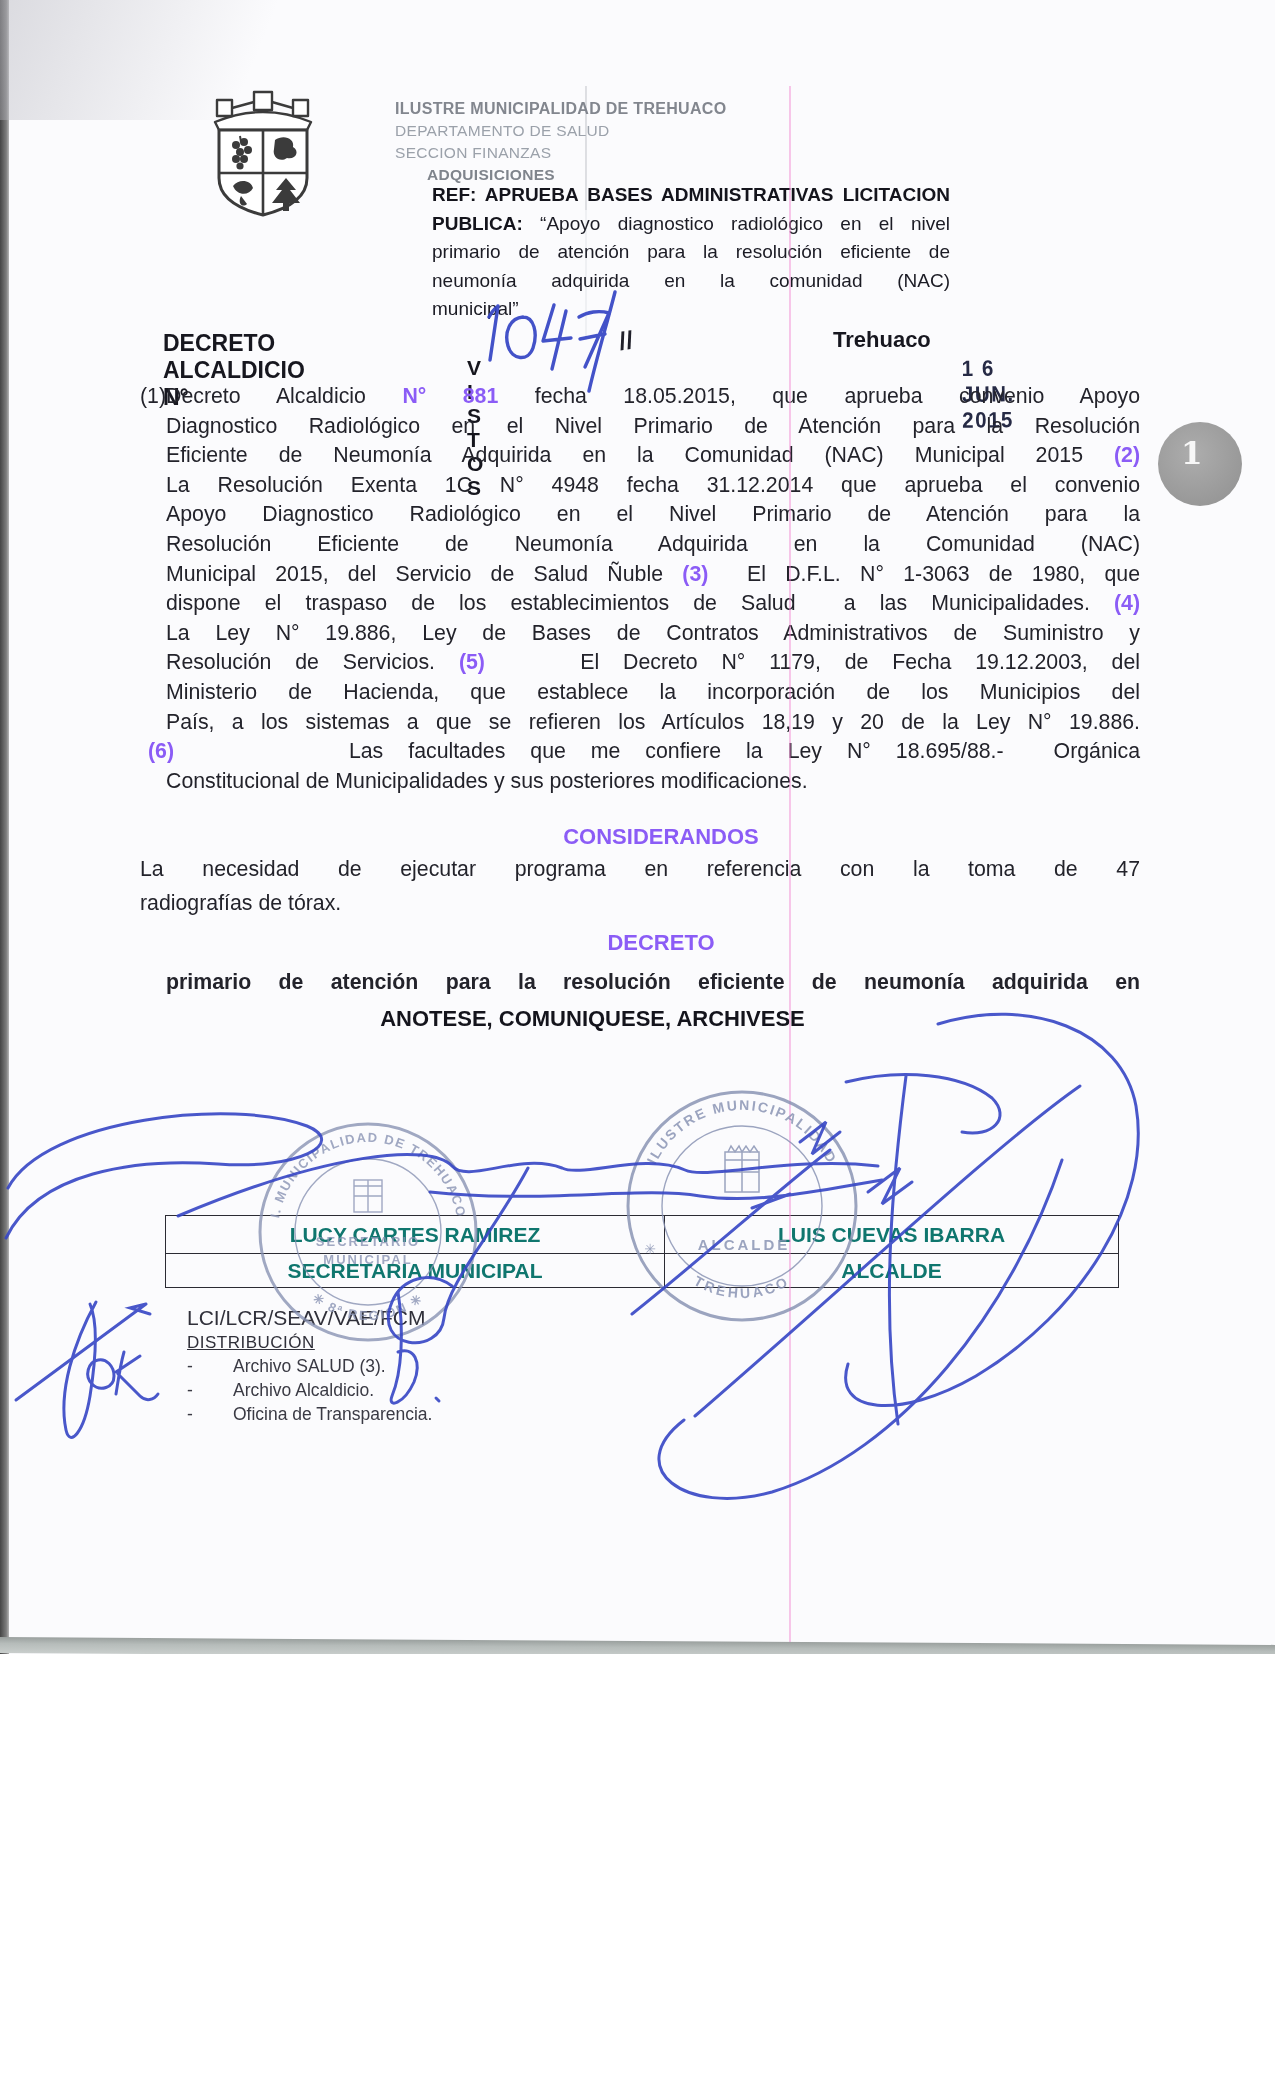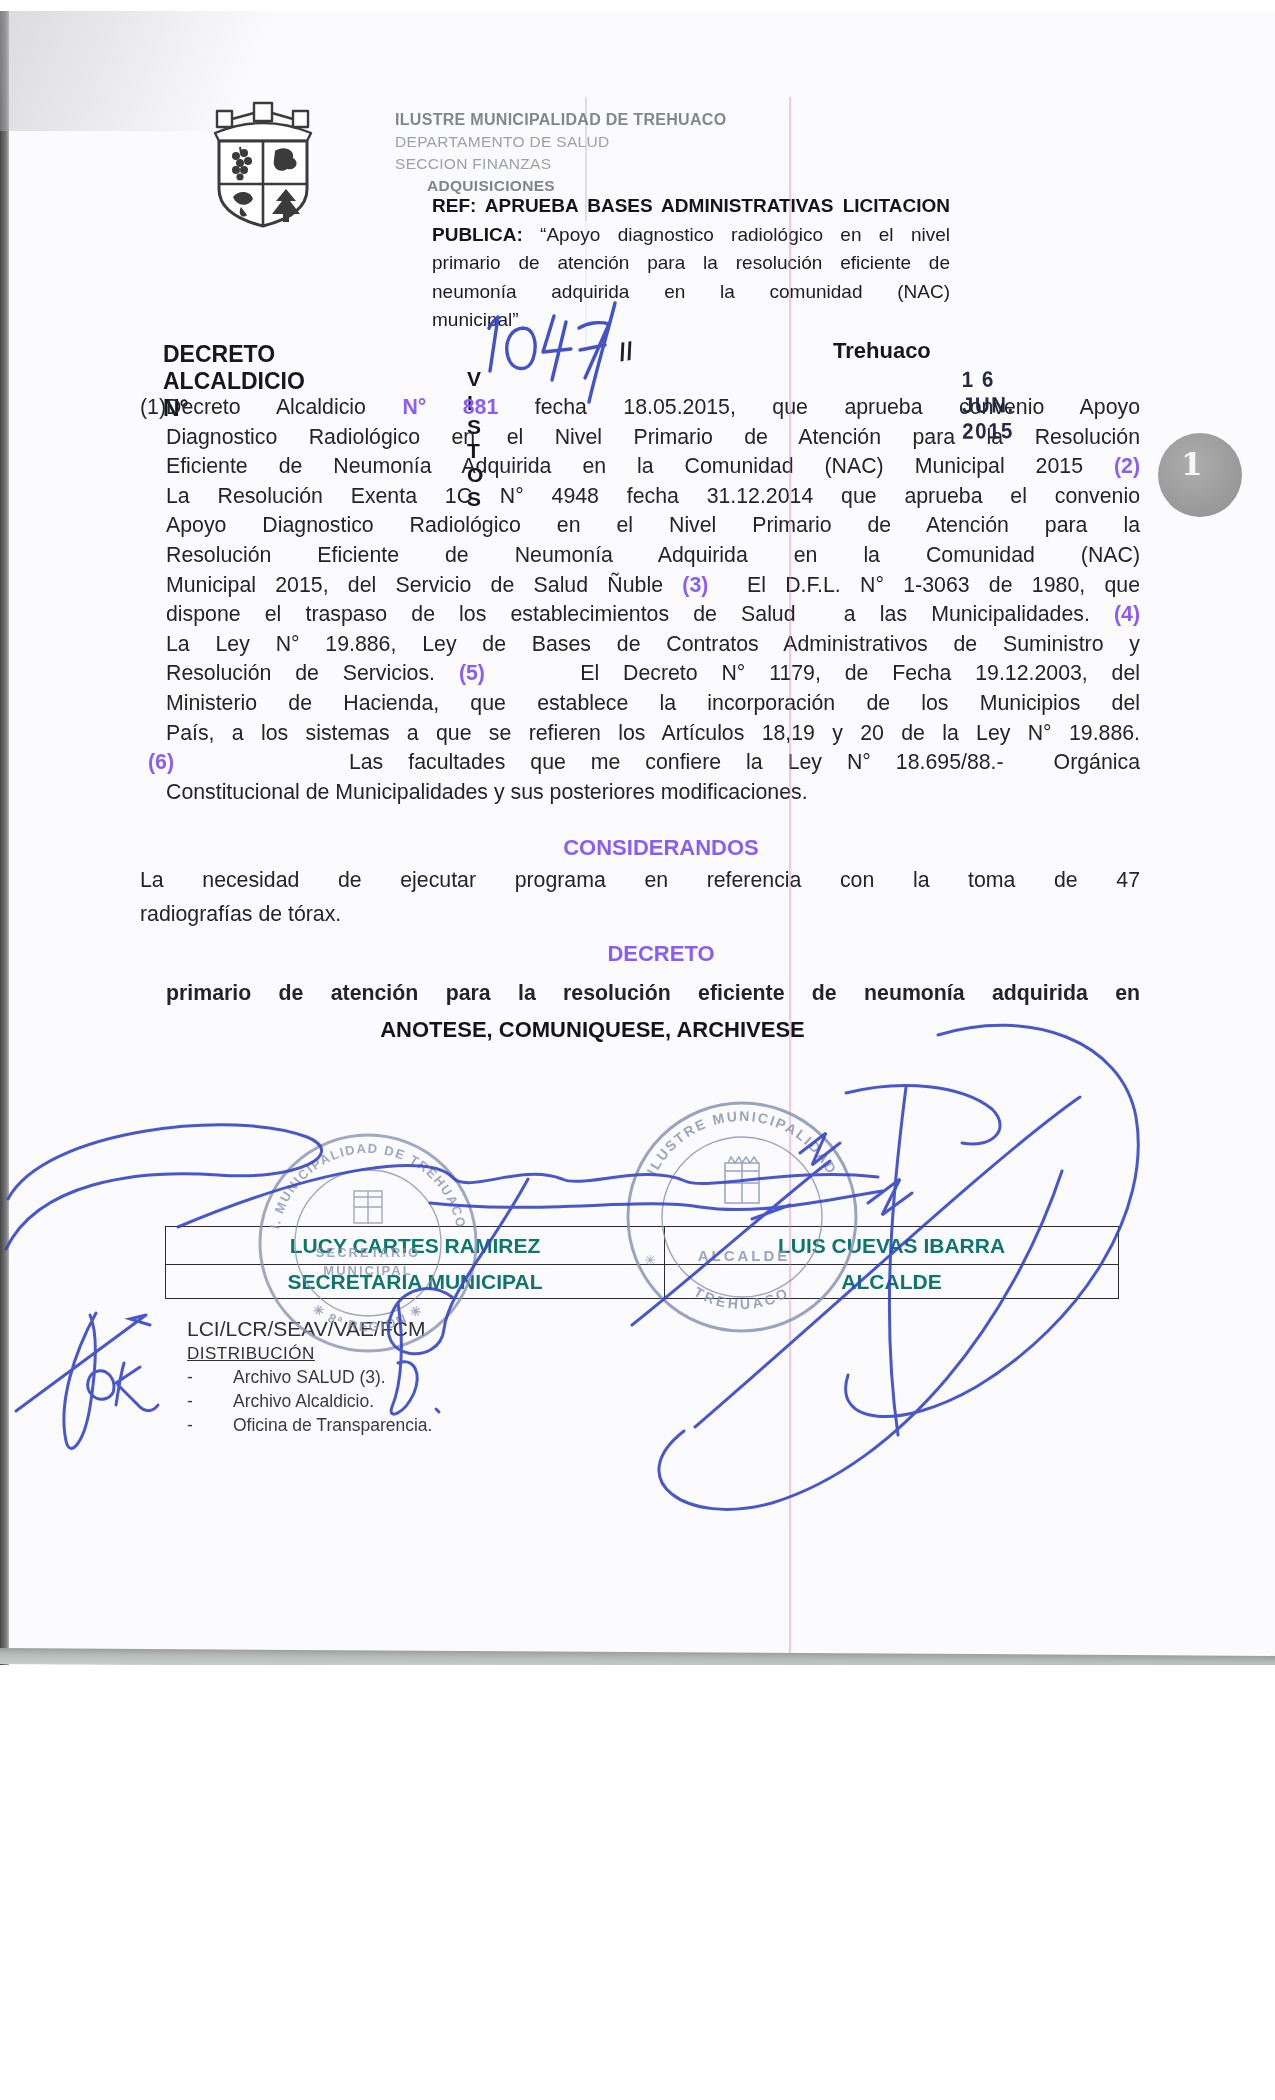--- a/index.html
+++ b/index.html
@@ -1,17 +1,17 @@
 <!DOCTYPE html>
 <html><head>
 <meta charset="utf-8">
 <style>
   html,body{margin:0;padding:0;background:#ffffff;}
   body{width:1275px;height:2100px;position:relative;font-family:"Liberation Sans",sans-serif;}
-  .page{position:absolute;left:0;top:11px;width:1275px;height:1654px;background:#fbfbfd;overflow:hidden;}
+  .page{position:absolute;left:0;top:0;width:1275px;height:1654px;background:#fbfbfd;overflow:hidden;}
   .edge-left{position:absolute;left:0;top:0;width:9px;height:1654px;
     background:linear-gradient(90deg,#454545,#7d7d7d 70%,#b5b5b5);}
   .corner-shade{position:absolute;left:0;top:0;width:460px;height:120px;
     background:linear-gradient(112deg,rgba(186,186,194,.5),rgba(186,186,194,0) 55%);}
   .bottom-band{position:absolute;left:0;top:1641px;width:1275px;height:16px;
     background:linear-gradient(180deg,#9aa09e,#b6bcba 40%,#c9cecc);transform:skewY(0.35deg);}
 
   .logo{position:absolute;left:203px;top:86px;}
   .org{position:absolute;left:395px;top:98px;line-height:22px;letter-spacing:.3px;}
   .org .o1{font-size:16px;font-weight:bold;color:#82868e;}

